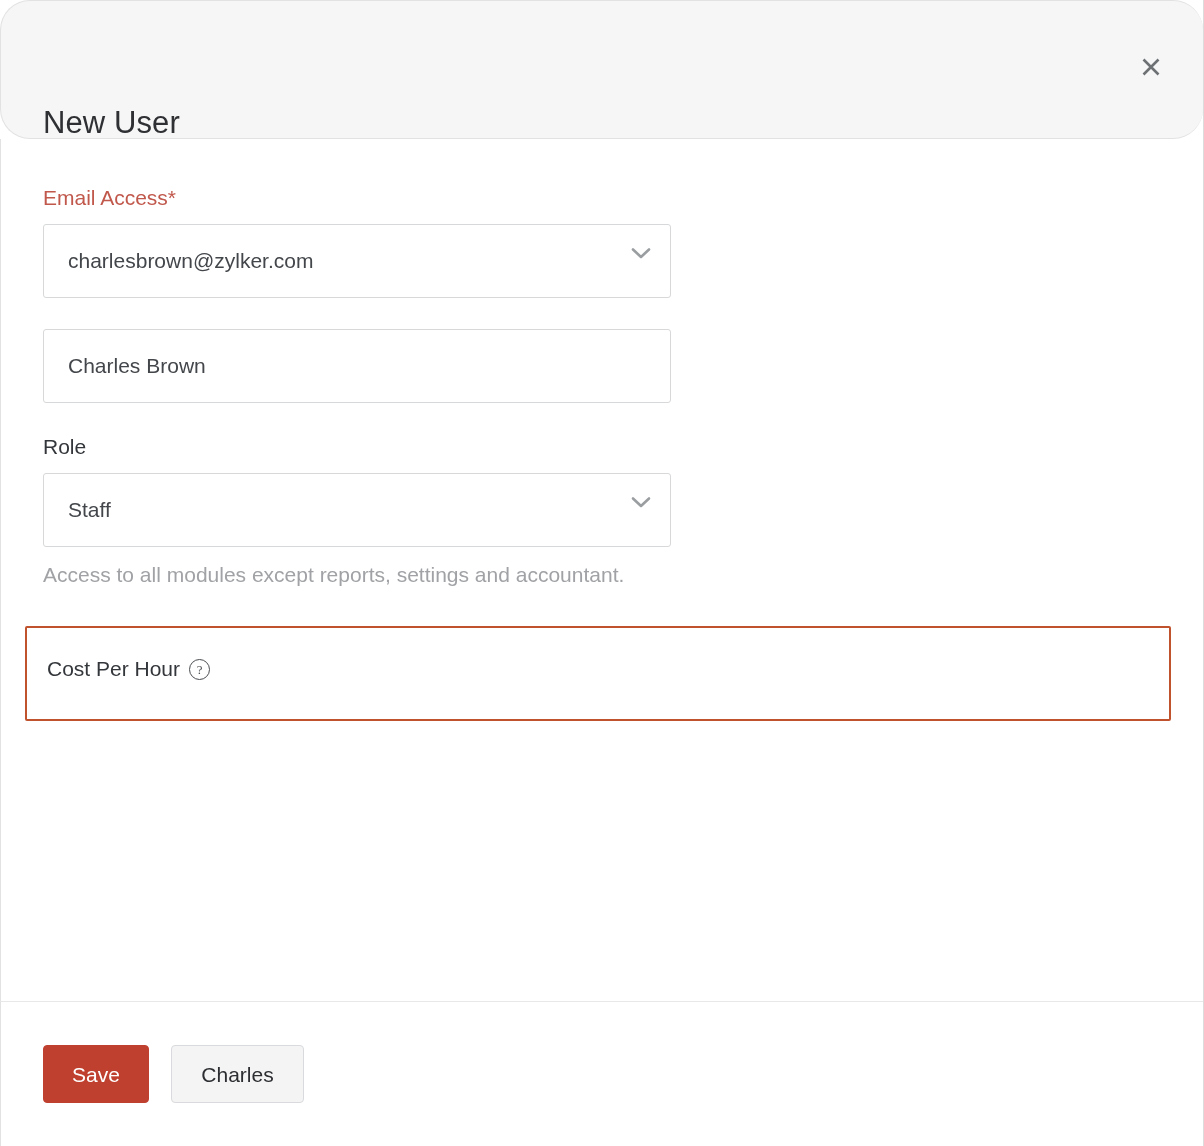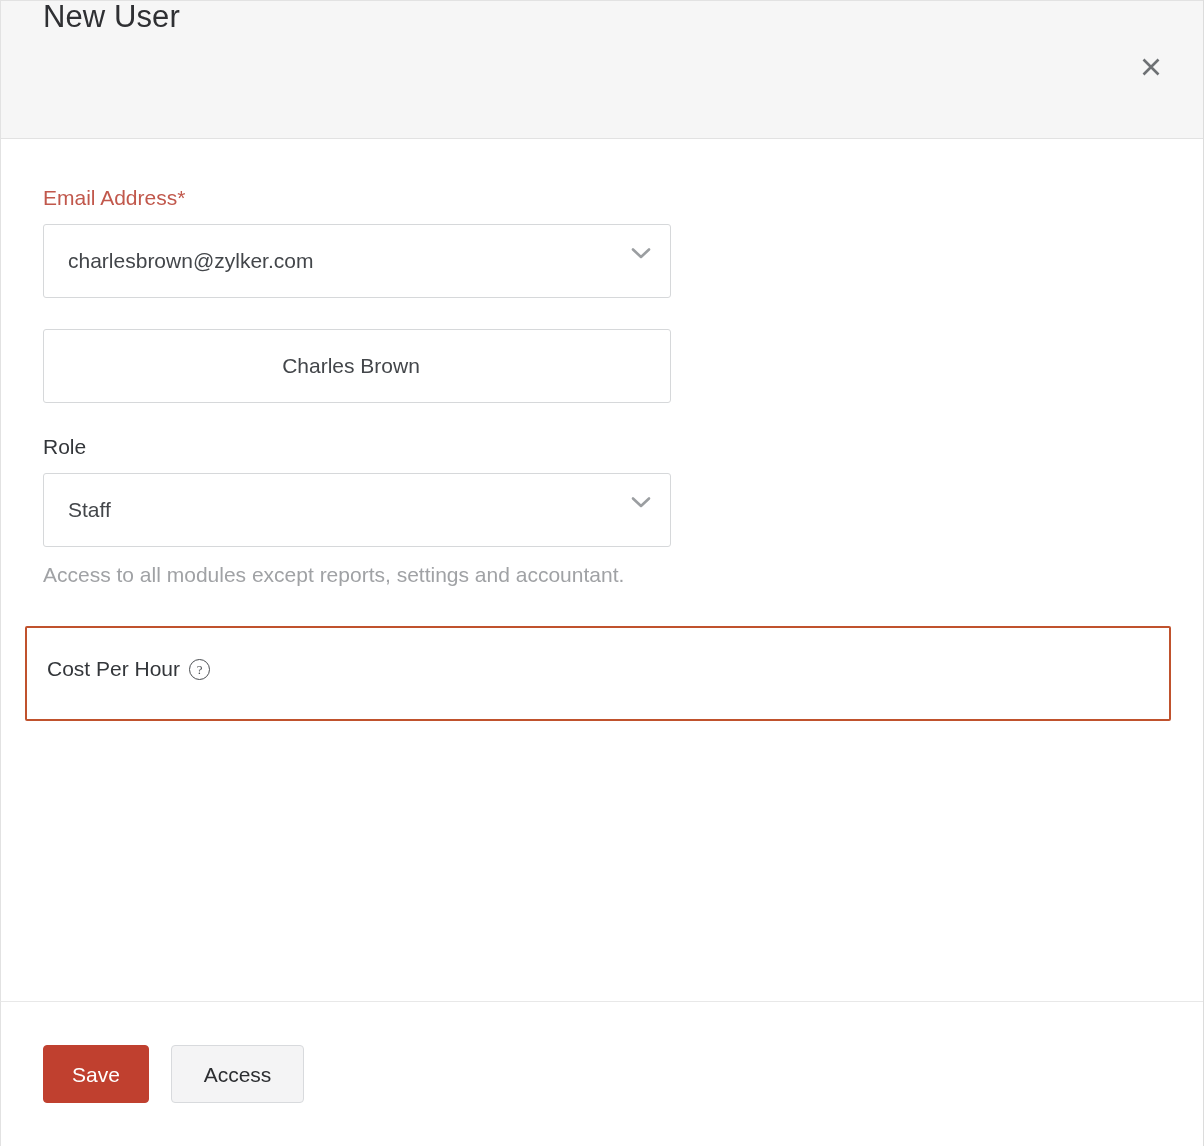--- a/index.html
+++ b/index.html
@@ -29,22 +29,23 @@
   
   .dialog-header {
     position: relative;
     height: 139px;
     flex: 0 0 139px;
     background: #f6f6f6;
     border-bottom: 1px solid #e2e2e2;
     border-top: 1px solid #e2e2e2;
     border-left: 1px solid #e2e2e2;
     display: flex;
-    align-items: flex-start;
+    align-items: flex-end;
     padding: 0 42px;
+    border-radius: 30px;
   }
   .dialog-title {
     font-size: 31px;
     color: #2f3033;
     font-weight: 400;
     letter-spacing: 0.1px;
     line-height: 1;
   }
   .close-button {
     position: absolute;
@@ -95,21 +96,21 @@
     padding: 0 44px 0 24px;
     font-family: "Liberation Sans", sans-serif;
     font-size: 21px;
     color: #43464a;
     background: #ffffff;
     border: 1px solid #d6d8da;
     border-radius: 3px;
     outline: none;
     line-height: 58px;
   }
-  .text-input.plain { padding-right: 36px; text-align: center; }
+  .text-input.plain { padding-right: 36px; }
 
   .chevron {
     position: absolute;
     right: 20px;
     top: 0;
     height: 58px;
     display: flex;
     align-items: center;
     pointer-events: none;
   }
@@ -207,21 +208,21 @@
         <svg width="22" height="22" viewBox="0 0 22 22" aria-hidden="true">
           <path d="M3.5 3.5 L18.5 18.5 M18.5 3.5 L3.5 18.5" stroke="#6e7174" stroke-width="2.6" stroke-linecap="butt"></path>
         </svg>
       </span>
     </button>
   </div>
 
   <div class="dialog-body">
 
     <div class="field-group">
-      <label class="field-label required">Email Address*</label>
+      <label class="field-label required">Email Access*</label>
       <div class="input-wrap">
         <input class="text-input" type="text" value="charlesbrown@zylker.com" style="">
         <span class="chevron">
           <svg width="20" height="13" viewBox="0 0 20 13" aria-hidden="true">
             <path d="M2 2.5 L10 10 L18 2.5" fill="none" stroke="#9b9ea1" stroke-width="2.6" stroke-linecap="round" stroke-linejoin="round"></path>
           </svg>
         </span>
       </div>
     </div>
 
@@ -250,16 +251,16 @@
         <span class="help-icon">
           <span>?</span>
         </span>
       </label>
     </div>
 
   </div>
 
   <div class="dialog-footer">
     <button class="btn btn-primary">Save</button>
-    <button class="btn btn-secondary">Access</button>
+    <button class="btn btn-secondary">Charles</button>
   </div>
 
 </div>
 
 </body></html>

